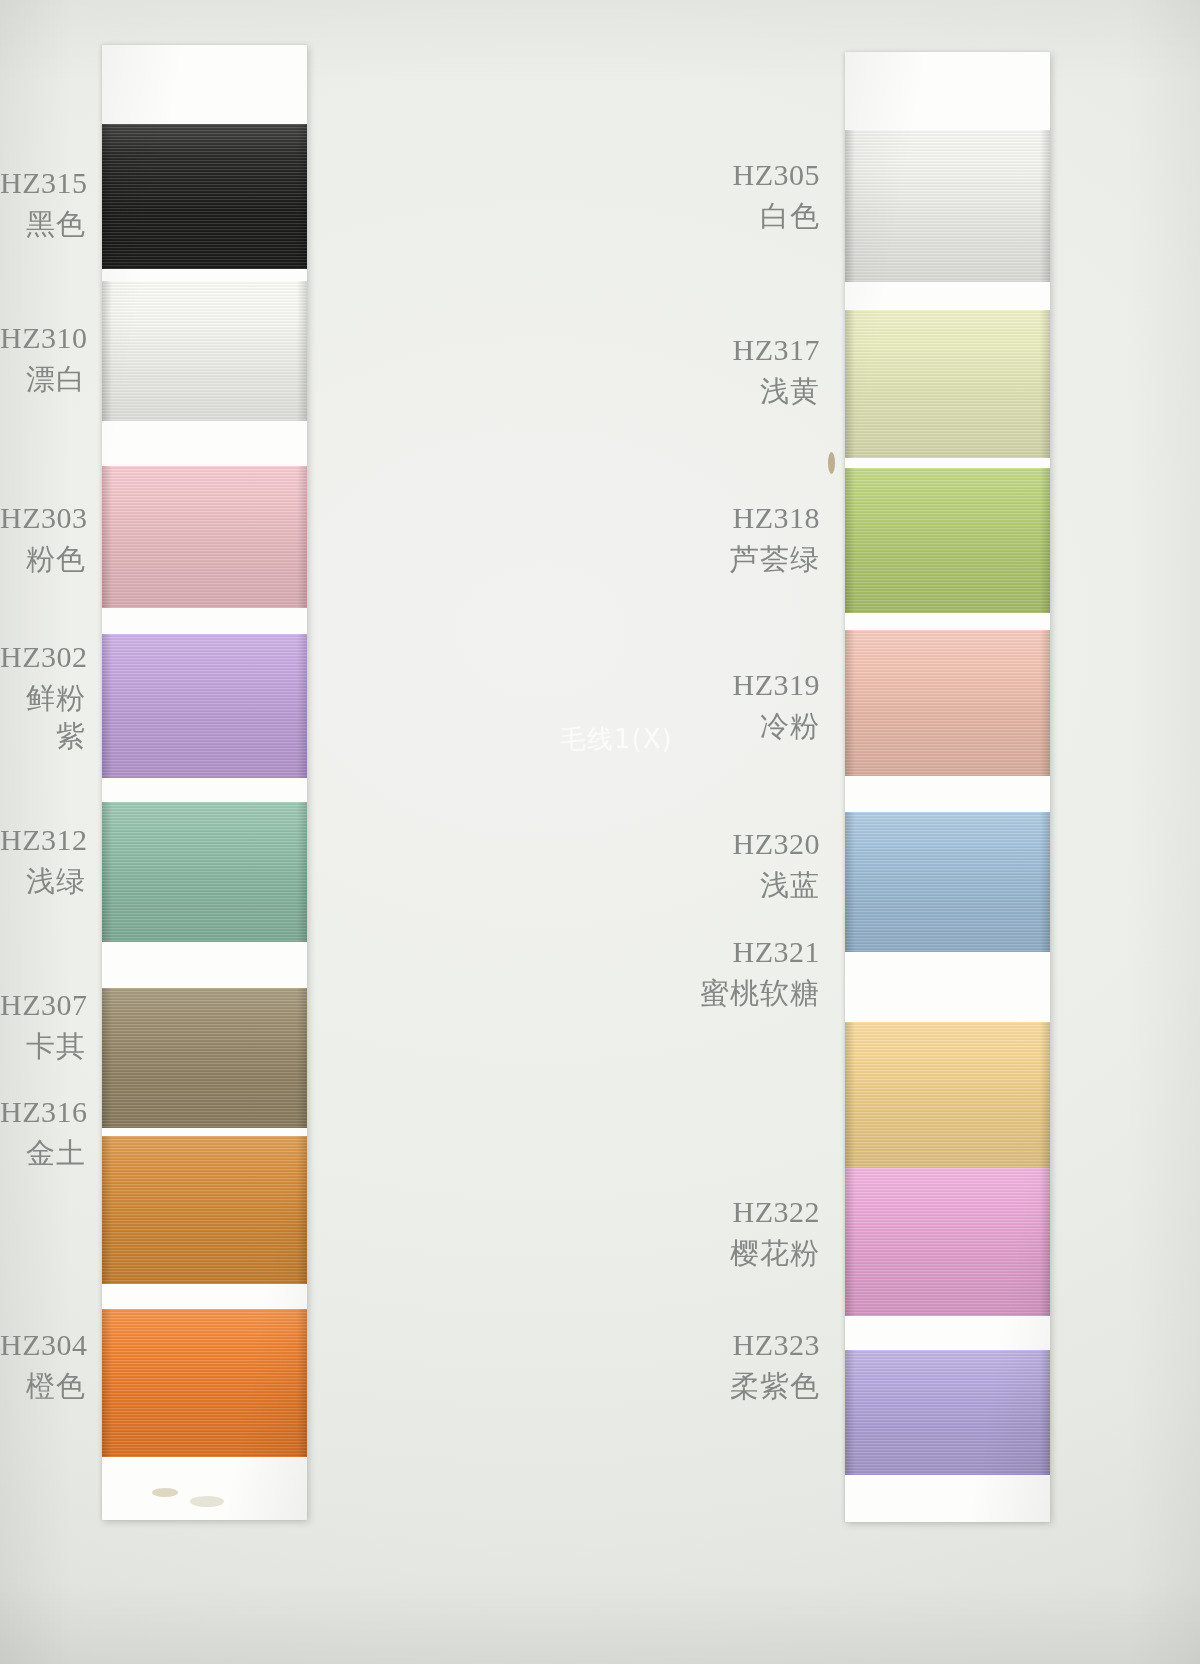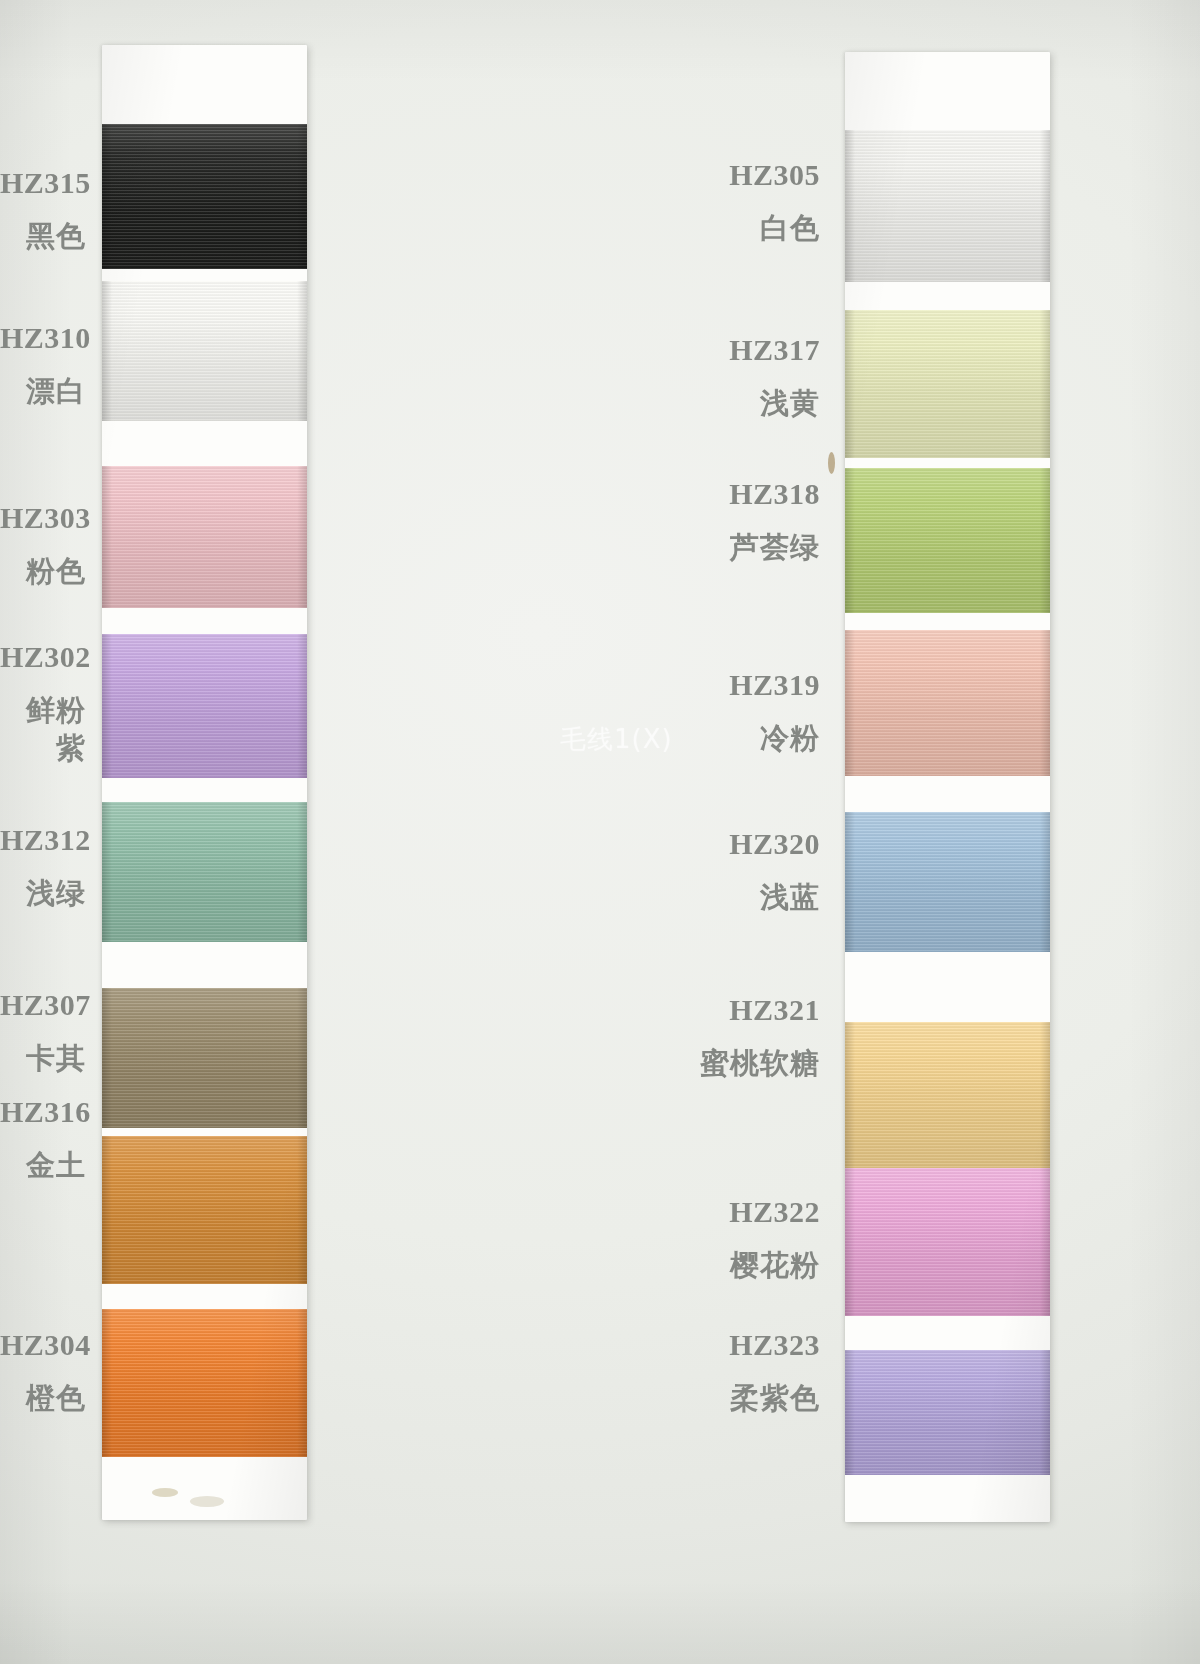--- a/index.html
+++ b/index.html
@@ -34,21 +34,20 @@
   .columns {
     position: absolute;
     inset: 0;
   }
 
   
   .col {
     position: absolute;
     top: 0;
     height: 1664px;
-    font-weight: bold;
   }
   .col-1 { left: 0;   width: 400px; }
   .col-2 { left: 360px; width: 400px; }
   .col-3 { left: 720px; width: 400px; }
 
   
   .card {
     position: absolute;
     background: #fdfdfb;
     box-shadow: 2px 2px 7px rgba(60,60,55,0.22), -1px 0 3px rgba(60,60,55,0.10);
@@ -116,21 +115,21 @@
     font-family: "Liberation Serif", serif;
     font-size: 30px;
     color: #848783;
   }
   .label .cname {
     display: block;
     font-family: "DejaVu Sans", sans-serif;
     font-size: 29px;
     color: #848783;
     letter-spacing: 1px;
-    margin-top: 16px;
+    margin-top: 4px;
   }
   .lab-col-1 { left: 0px;   width: 86px; }
   .lab-col-2 { left: 290px; width: 170px; }
 
   
   .watermark {
     position: absolute;
     z-index: 30;
     color: rgba(255,255,255,0.62);
     font-family: "DejaVu Sans", sans-serif;
@@ -291,33 +290,33 @@
       </div>
     <div class="labels" id="labels-1">
         <div class="label lab-col-2" style="top: 155px;">
           <span class="code">HZ305</span>
           <span class="cname">白色</span>
         </div>
         <div class="label lab-col-2" style="top: 330px;">
           <span class="code">HZ317</span>
           <span class="cname">浅黄</span>
         </div>
-        <div class="label lab-col-2" style="top: 474px;">
+        <div class="label lab-col-2" style="top: 498px;">
           <span class="code">HZ318</span>
           <span class="cname">芦荟绿</span>
         </div>
         <div class="label lab-col-2" style="top: 665px;">
           <span class="code">HZ319</span>
           <span class="cname">冷粉</span>
         </div>
         <div class="label lab-col-2" style="top: 824px;">
           <span class="code">HZ320</span>
           <span class="cname">浅蓝</span>
         </div>
-        <div class="label lab-col-2" style="top: 990px;">
+        <div class="label lab-col-2" style="top: 932px;">
           <span class="code">HZ321</span>
           <span class="cname">蜜桃软糖</span>
         </div>
         <div class="label lab-col-2" style="top: 1192px;">
           <span class="code">HZ322</span>
           <span class="cname">樱花粉</span>
         </div>
         <div class="label lab-col-2" style="top: 1325px;">
           <span class="code">HZ323</span>
           <span class="cname">柔紫色</span>

